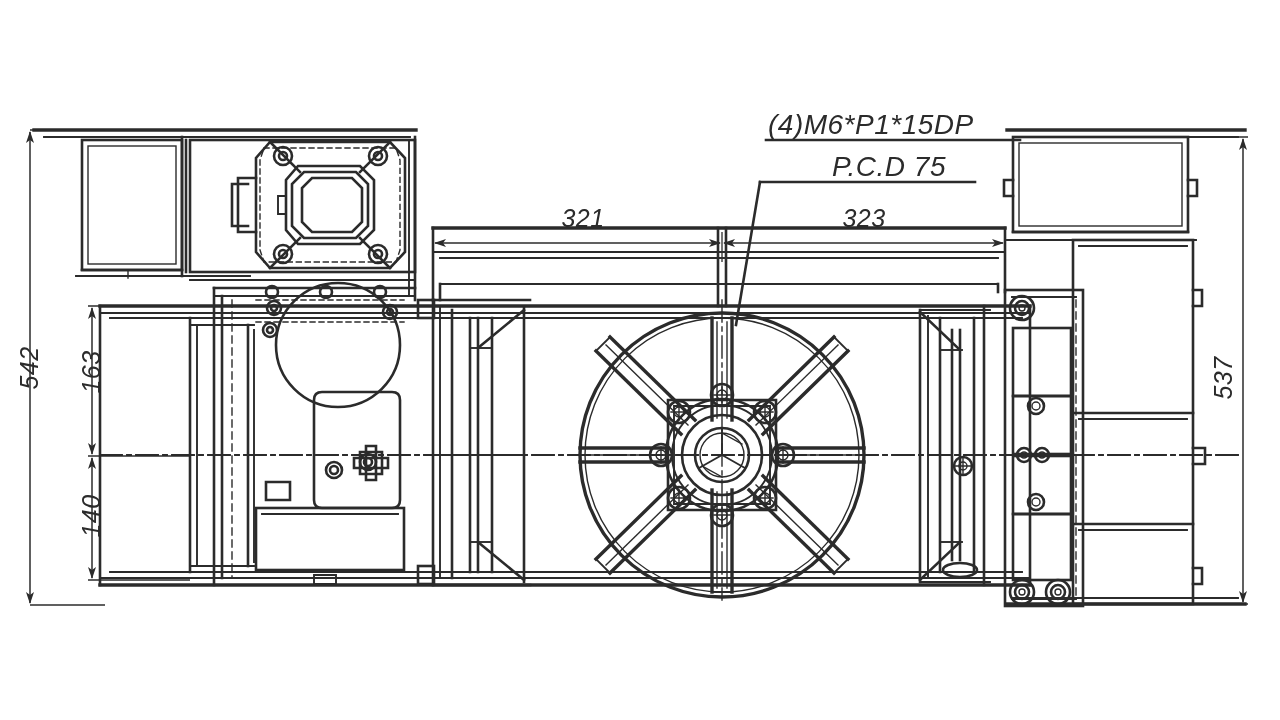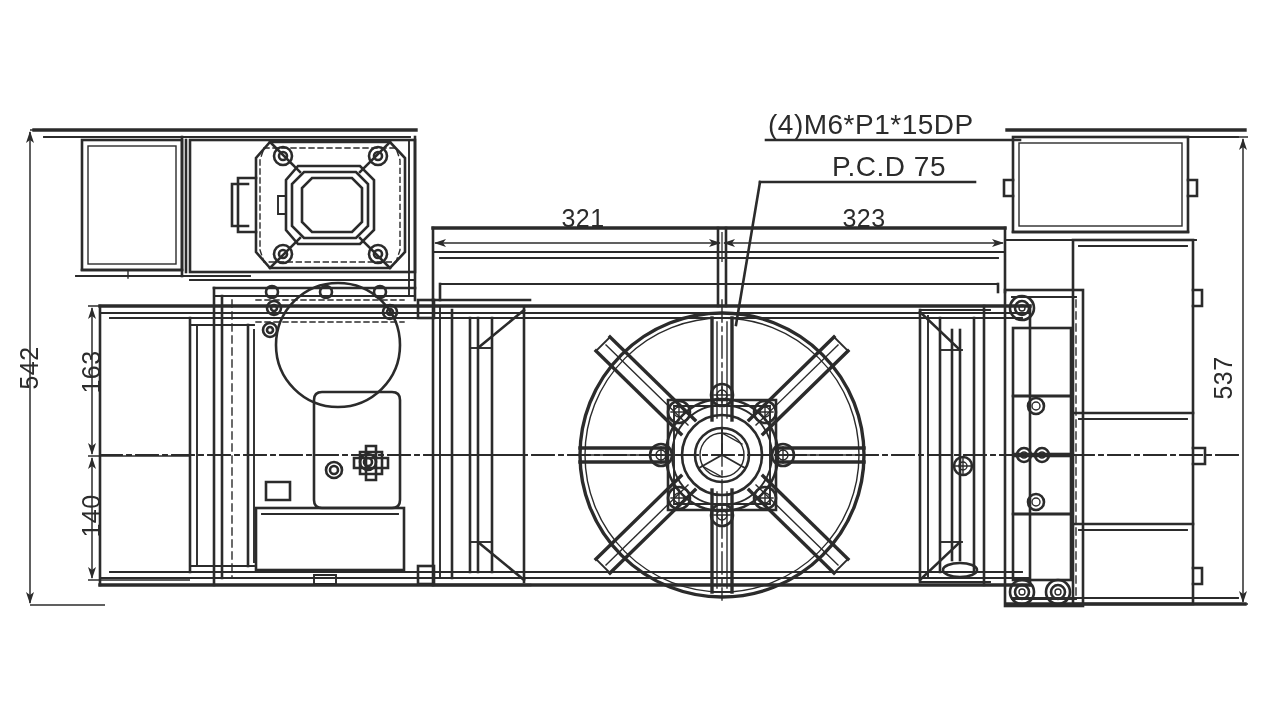--- a/index.html
+++ b/index.html
@@ -10,20 +10,21 @@
     width: 1280px;
     height: 720px;
     overflow: hidden;
     font-family: "Liberation Sans", sans-serif;
   }
   #drawing-root {
     position: relative;
     width: 1280px;
     height: 720px;
     background: #ffffff;
+    font-style: italic;
   }
   svg#cad-svg {
     display: block;
     width: 1280px;
     height: 720px;
   }
   .ln   { stroke: #2b2b2b; fill: none; stroke-linecap: square; }
   .w1   { stroke-width: 1.4; }
   .w15  { stroke-width: 1.9; }
   .w2   { stroke-width: 2.6; }

